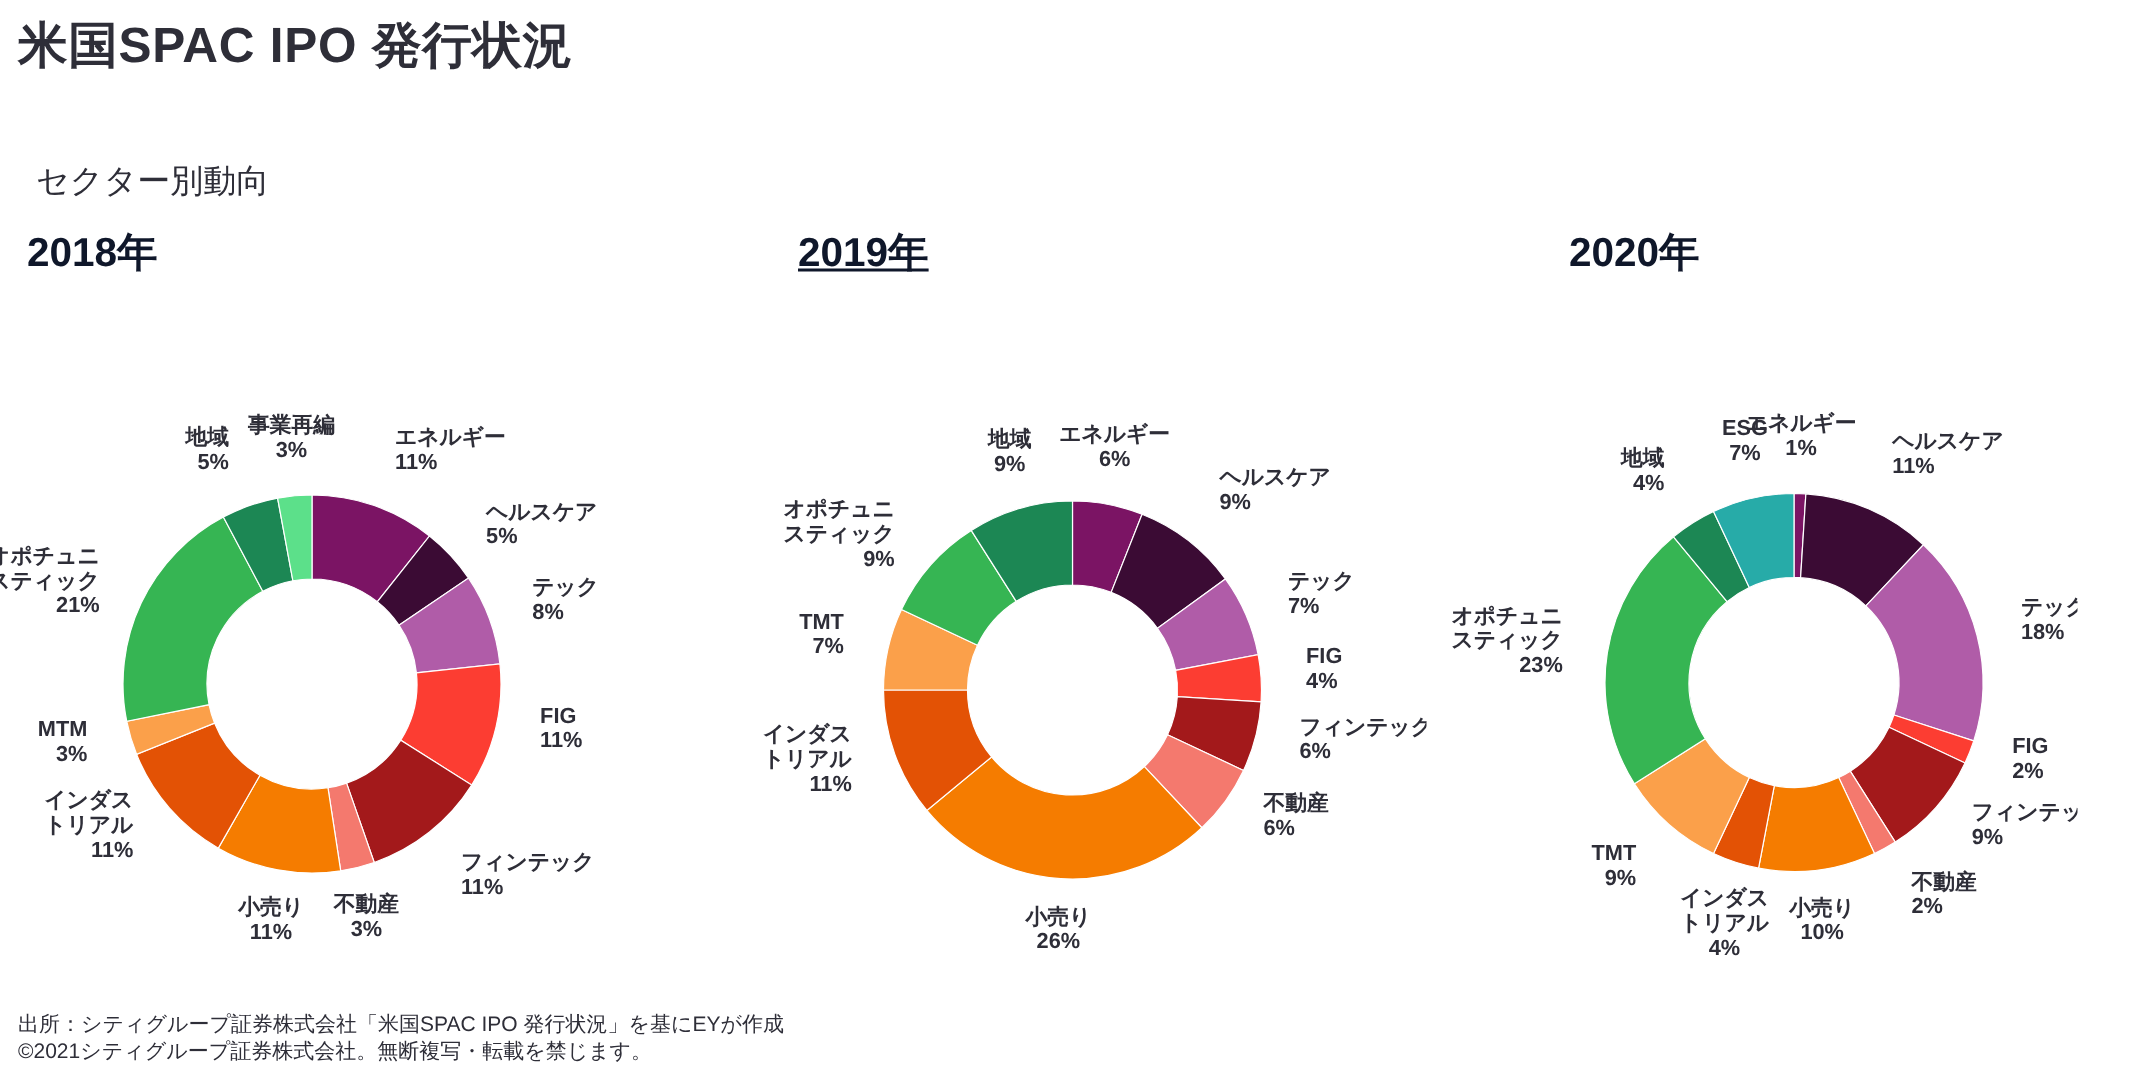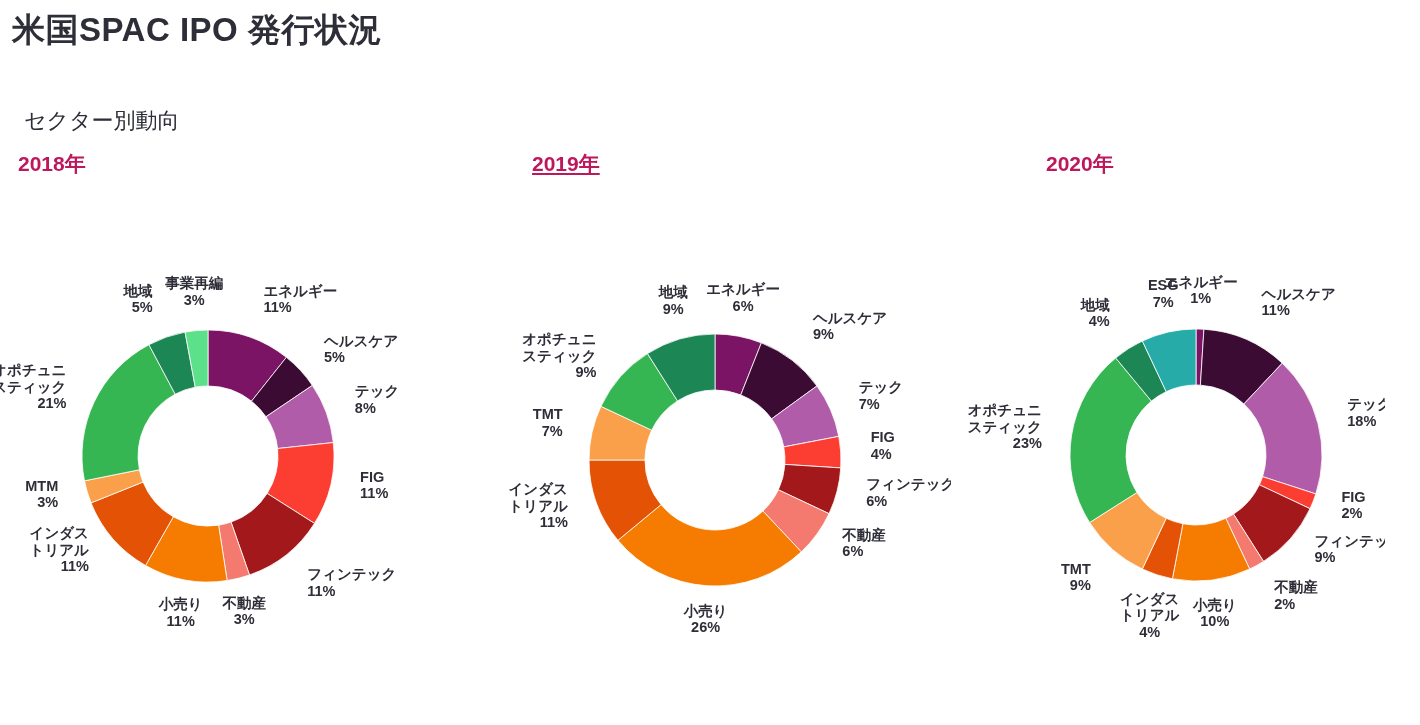--- a/index.html
+++ b/index.html
@@ -30,23 +30,23 @@
     position: absolute;
     left: 24px;
     top: 106px;
     font-size: 22px;
     font-weight: 400;
     color: #2E2E38;
     white-space: nowrap;
   }
   .panel-title {
     position: absolute;
-    font-size: 21px;
+    font-size: 27px;
     font-weight: 700;
-    color: #be185d;
+    color: #0f172a;
     white-space: nowrap;
   }
   #panel-title-0 { left: 18px;   top: 150px; }
   #panel-title-1 { left: 532px;  top: 150px; text-decoration: underline; }
   #panel-title-2 { left: 1046px; top: 150px; }
 
   .chart-panel {
     position: absolute;
     top: 195px;
     width: 473px;
@@ -177,13 +177,15 @@
         <text class="slice-label" x="237.6474508437579" y="408.65847744427305" text-anchor="middle"><tspan x="237.6474508437579" dy="0">インダス</tspan><tspan x="237.6474508437579" dy="16.5">トリアル</tspan><tspan x="237.6474508437579" dy="16.5">4%</tspan></text>
         <text class="slice-label" x="178.8032202014523" y="378.51666044456897" text-anchor="end"><tspan x="178.8032202014523" dy="0">TMT</tspan><tspan x="178.8032202014523" dy="16.5">9%</tspan></text>
         <text class="slice-label" x="129.84674891072933" y="220.0348302439654" text-anchor="end"><tspan x="129.84674891072933" dy="0">オポチュニ</tspan><tspan x="129.84674891072933" dy="16.5">スティック</tspan><tspan x="129.84674891072933" dy="16.5">23%</tspan></text>
         <text class="slice-label" x="197.62598075315043" y="114.85081117469775" text-anchor="end"><tspan x="197.62598075315043" dy="0">地域</tspan><tspan x="197.62598075315043" dy="16.5">4%</tspan></text>
         <text class="slice-label" x="251.2785137905185" y="95.11248570918792" text-anchor="middle"><tspan x="251.2785137905185" dy="0">ESG</tspan><tspan x="251.2785137905185" dy="16.5">7%</tspan></text>
       </g>
     </svg>
   </div>
 
 <div id="footer">
+  <div>出所：シティグループ証券株式会社「米国SPAC IPO 発行状況」を基にEYが作成</div>
+  <div>©2021シティグループ証券株式会社。無断複写・転載を禁じます。</div>
 </div>
 
 </body></html>

